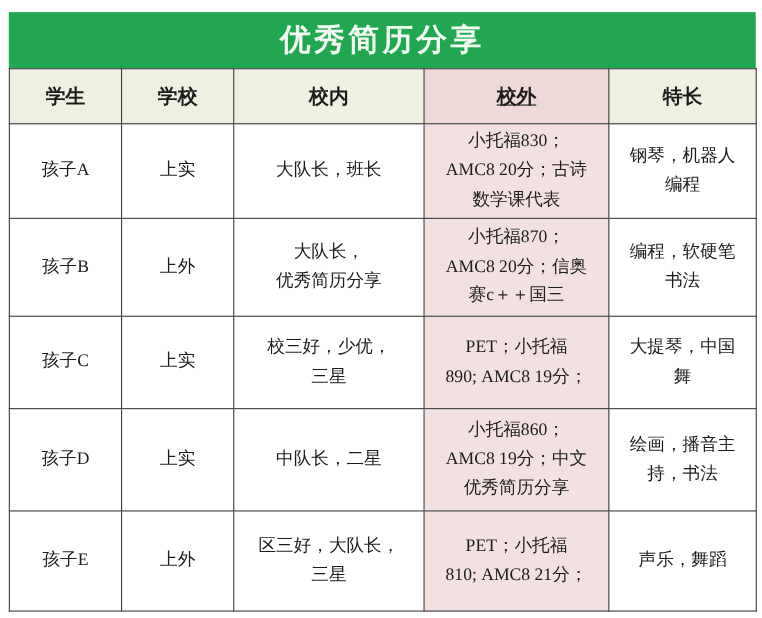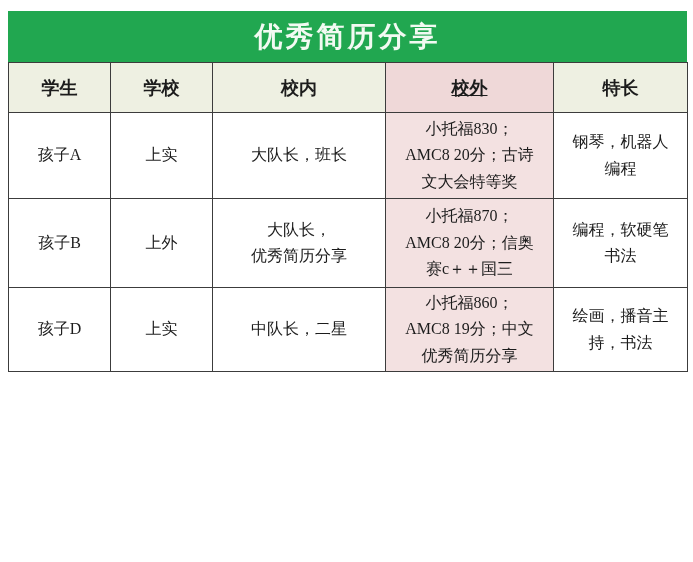--- a/index.html
+++ b/index.html
@@ -106,42 +106,61 @@
           <th>特长</th>
         </tr>
       </thead>
       <tbody>
         <tr>
           <td>孩子A</td>
           <td>上实</td>
           <td>大队长，班长</td>
           <td class="col-out">小托福830；
 AMC8 20分；古诗
-文大会特等奖</td>
+数学课代表</td>
           <td>钢琴，机器人
 编程</td>
         </tr>
         <tr>
           <td>孩子B</td>
           <td>上外</td>
           <td>大队长，
 优秀简历分享</td>
           <td class="col-out">小托福870；
 AMC8 20分；信奥
 赛c＋＋国三</td>
           <td>编程，软硬笔
 书法</td>
         </tr>
         <tr>
+          <td>孩子C</td>
+          <td>上实</td>
+          <td>校三好，少优，
+三星</td>
+          <td class="col-out">PET；小托福
+890; AMC8 19分；</td>
+          <td>大提琴，中国
+舞</td>
+        </tr>
+        <tr>
           <td>孩子D</td>
           <td>上实</td>
           <td>中队长，二星</td>
           <td class="col-out">小托福860；
 AMC8 19分；中文
 优秀简历分享</td>
           <td>绘画，播音主
 持，书法</td>
         </tr>
+        <tr>
+          <td>孩子E</td>
+          <td>上外</td>
+          <td>区三好，大队长，
+三星</td>
+          <td class="col-out">PET；小托福
+810; AMC8 21分；</td>
+          <td>声乐，舞蹈</td>
+        </tr>
       </tbody>
     </table>
 
   </div>
 </div>
 
 </body></html>

